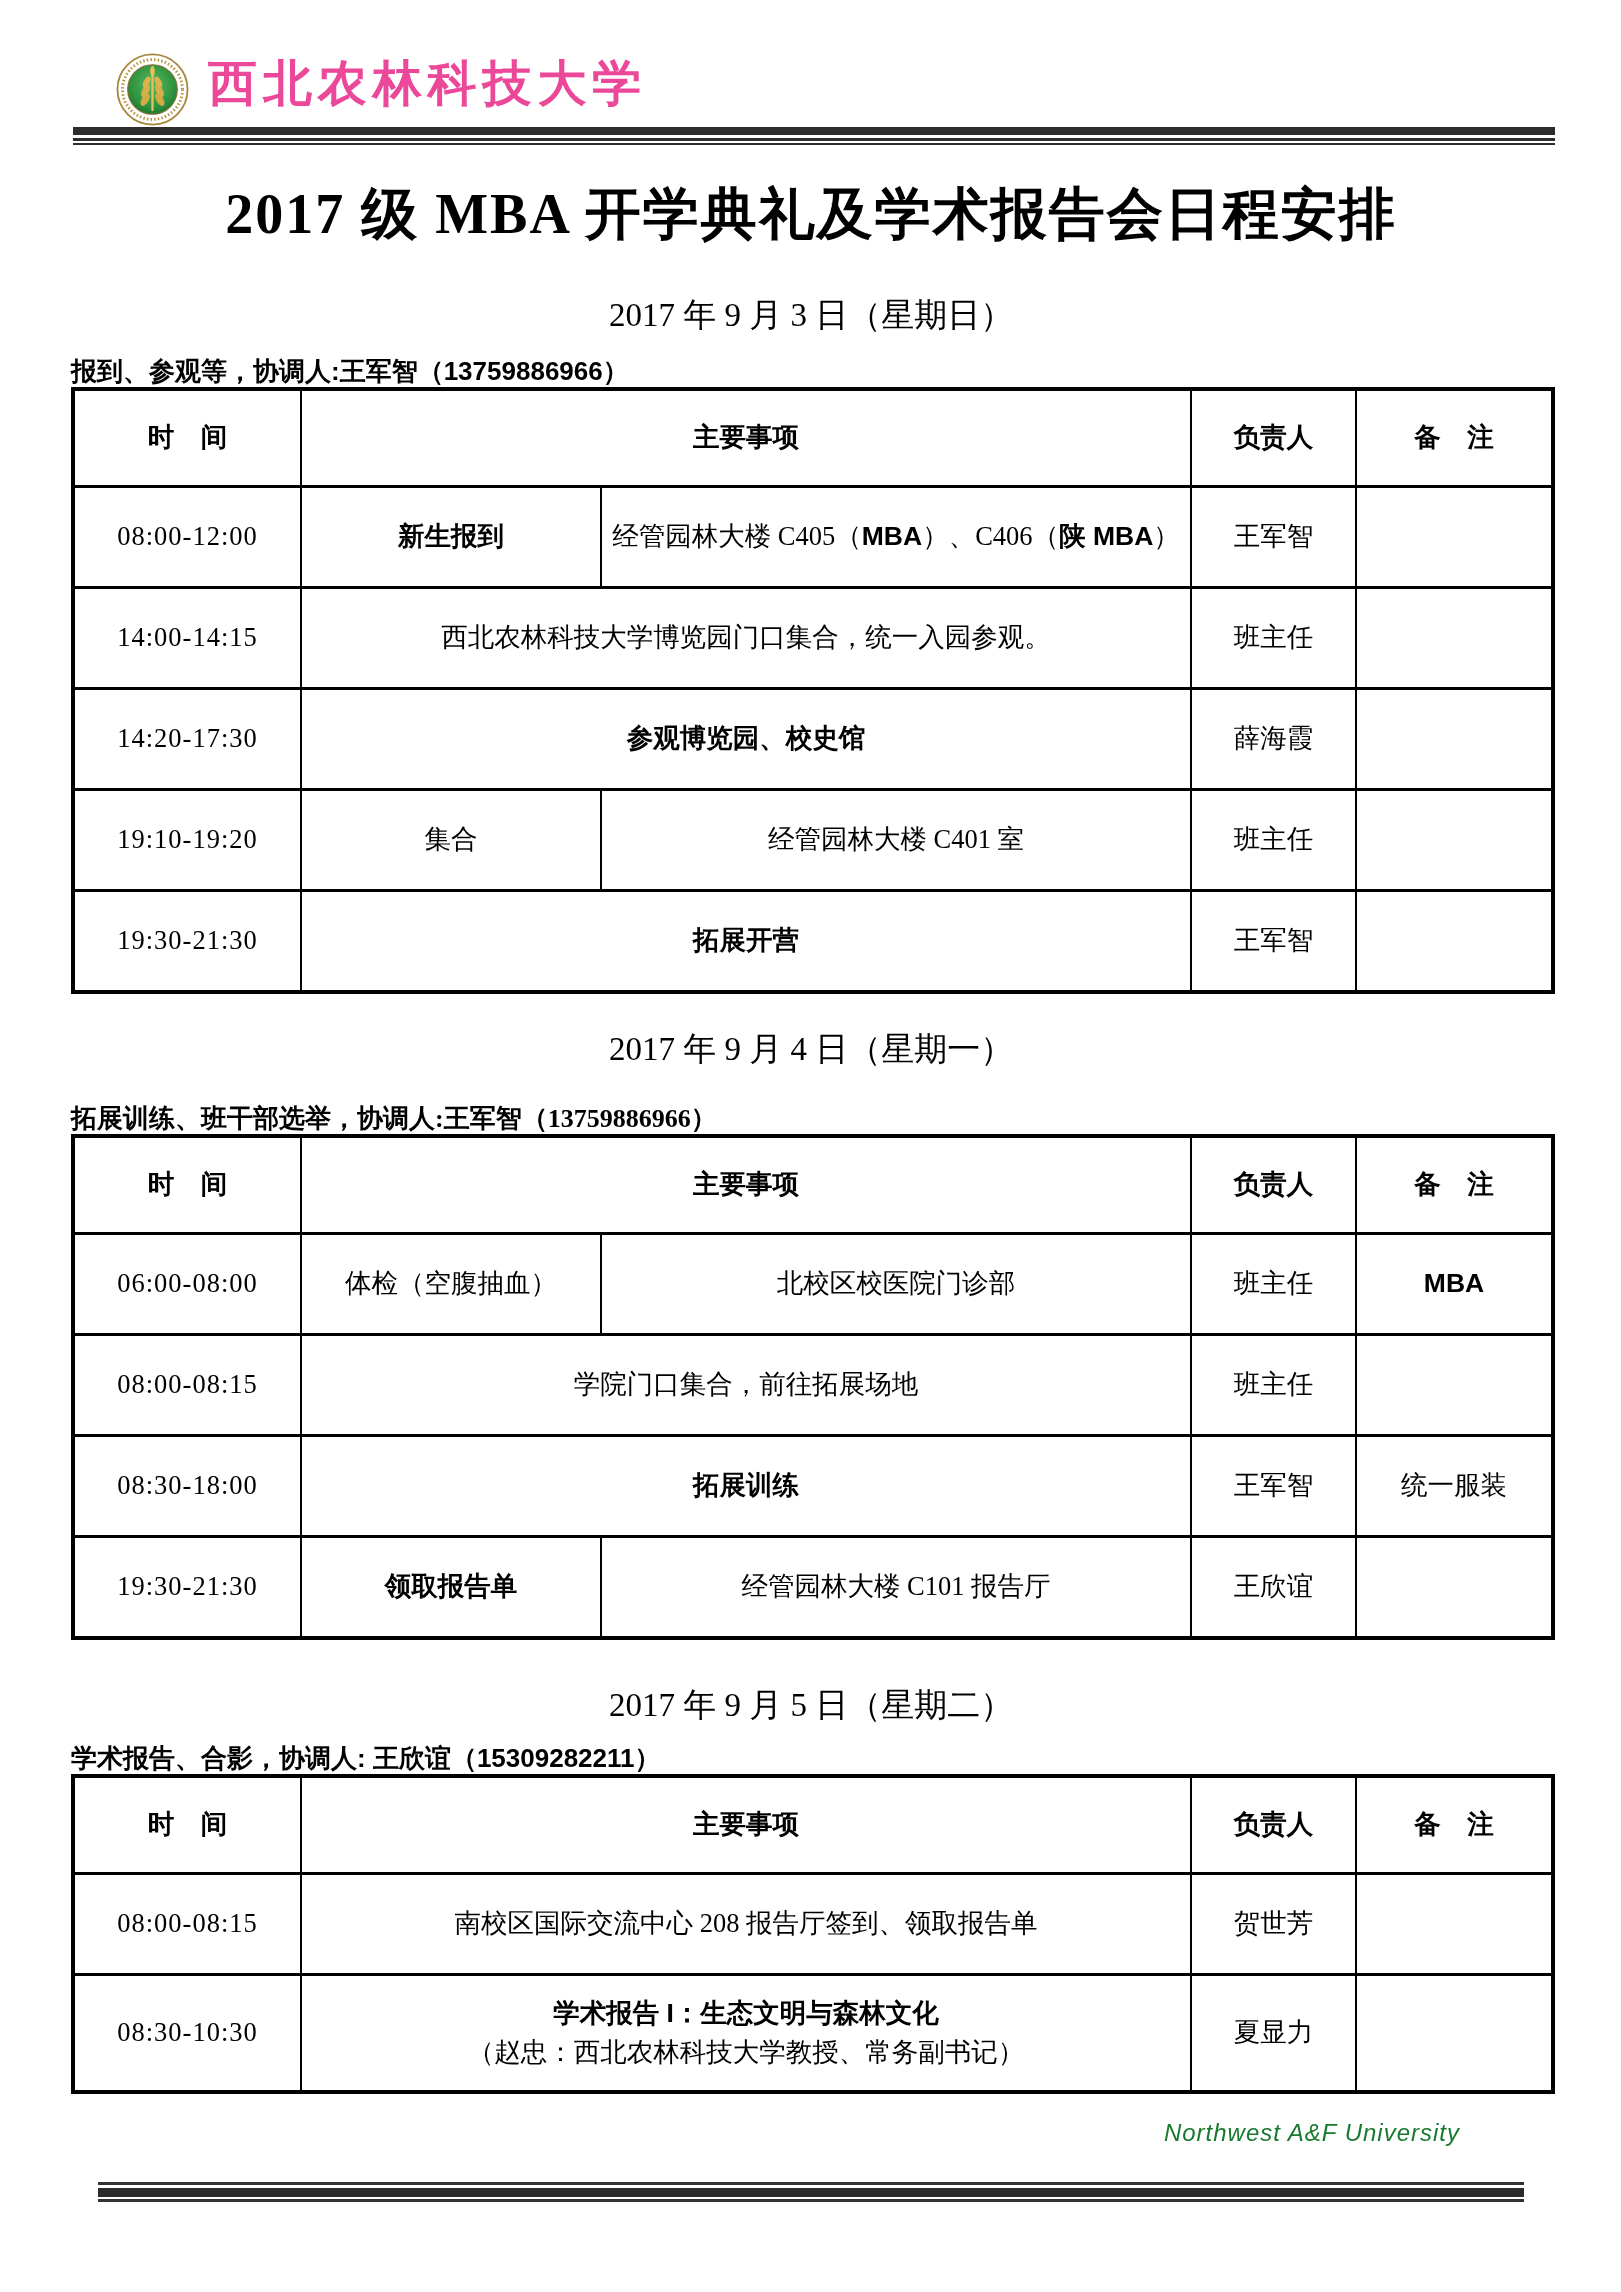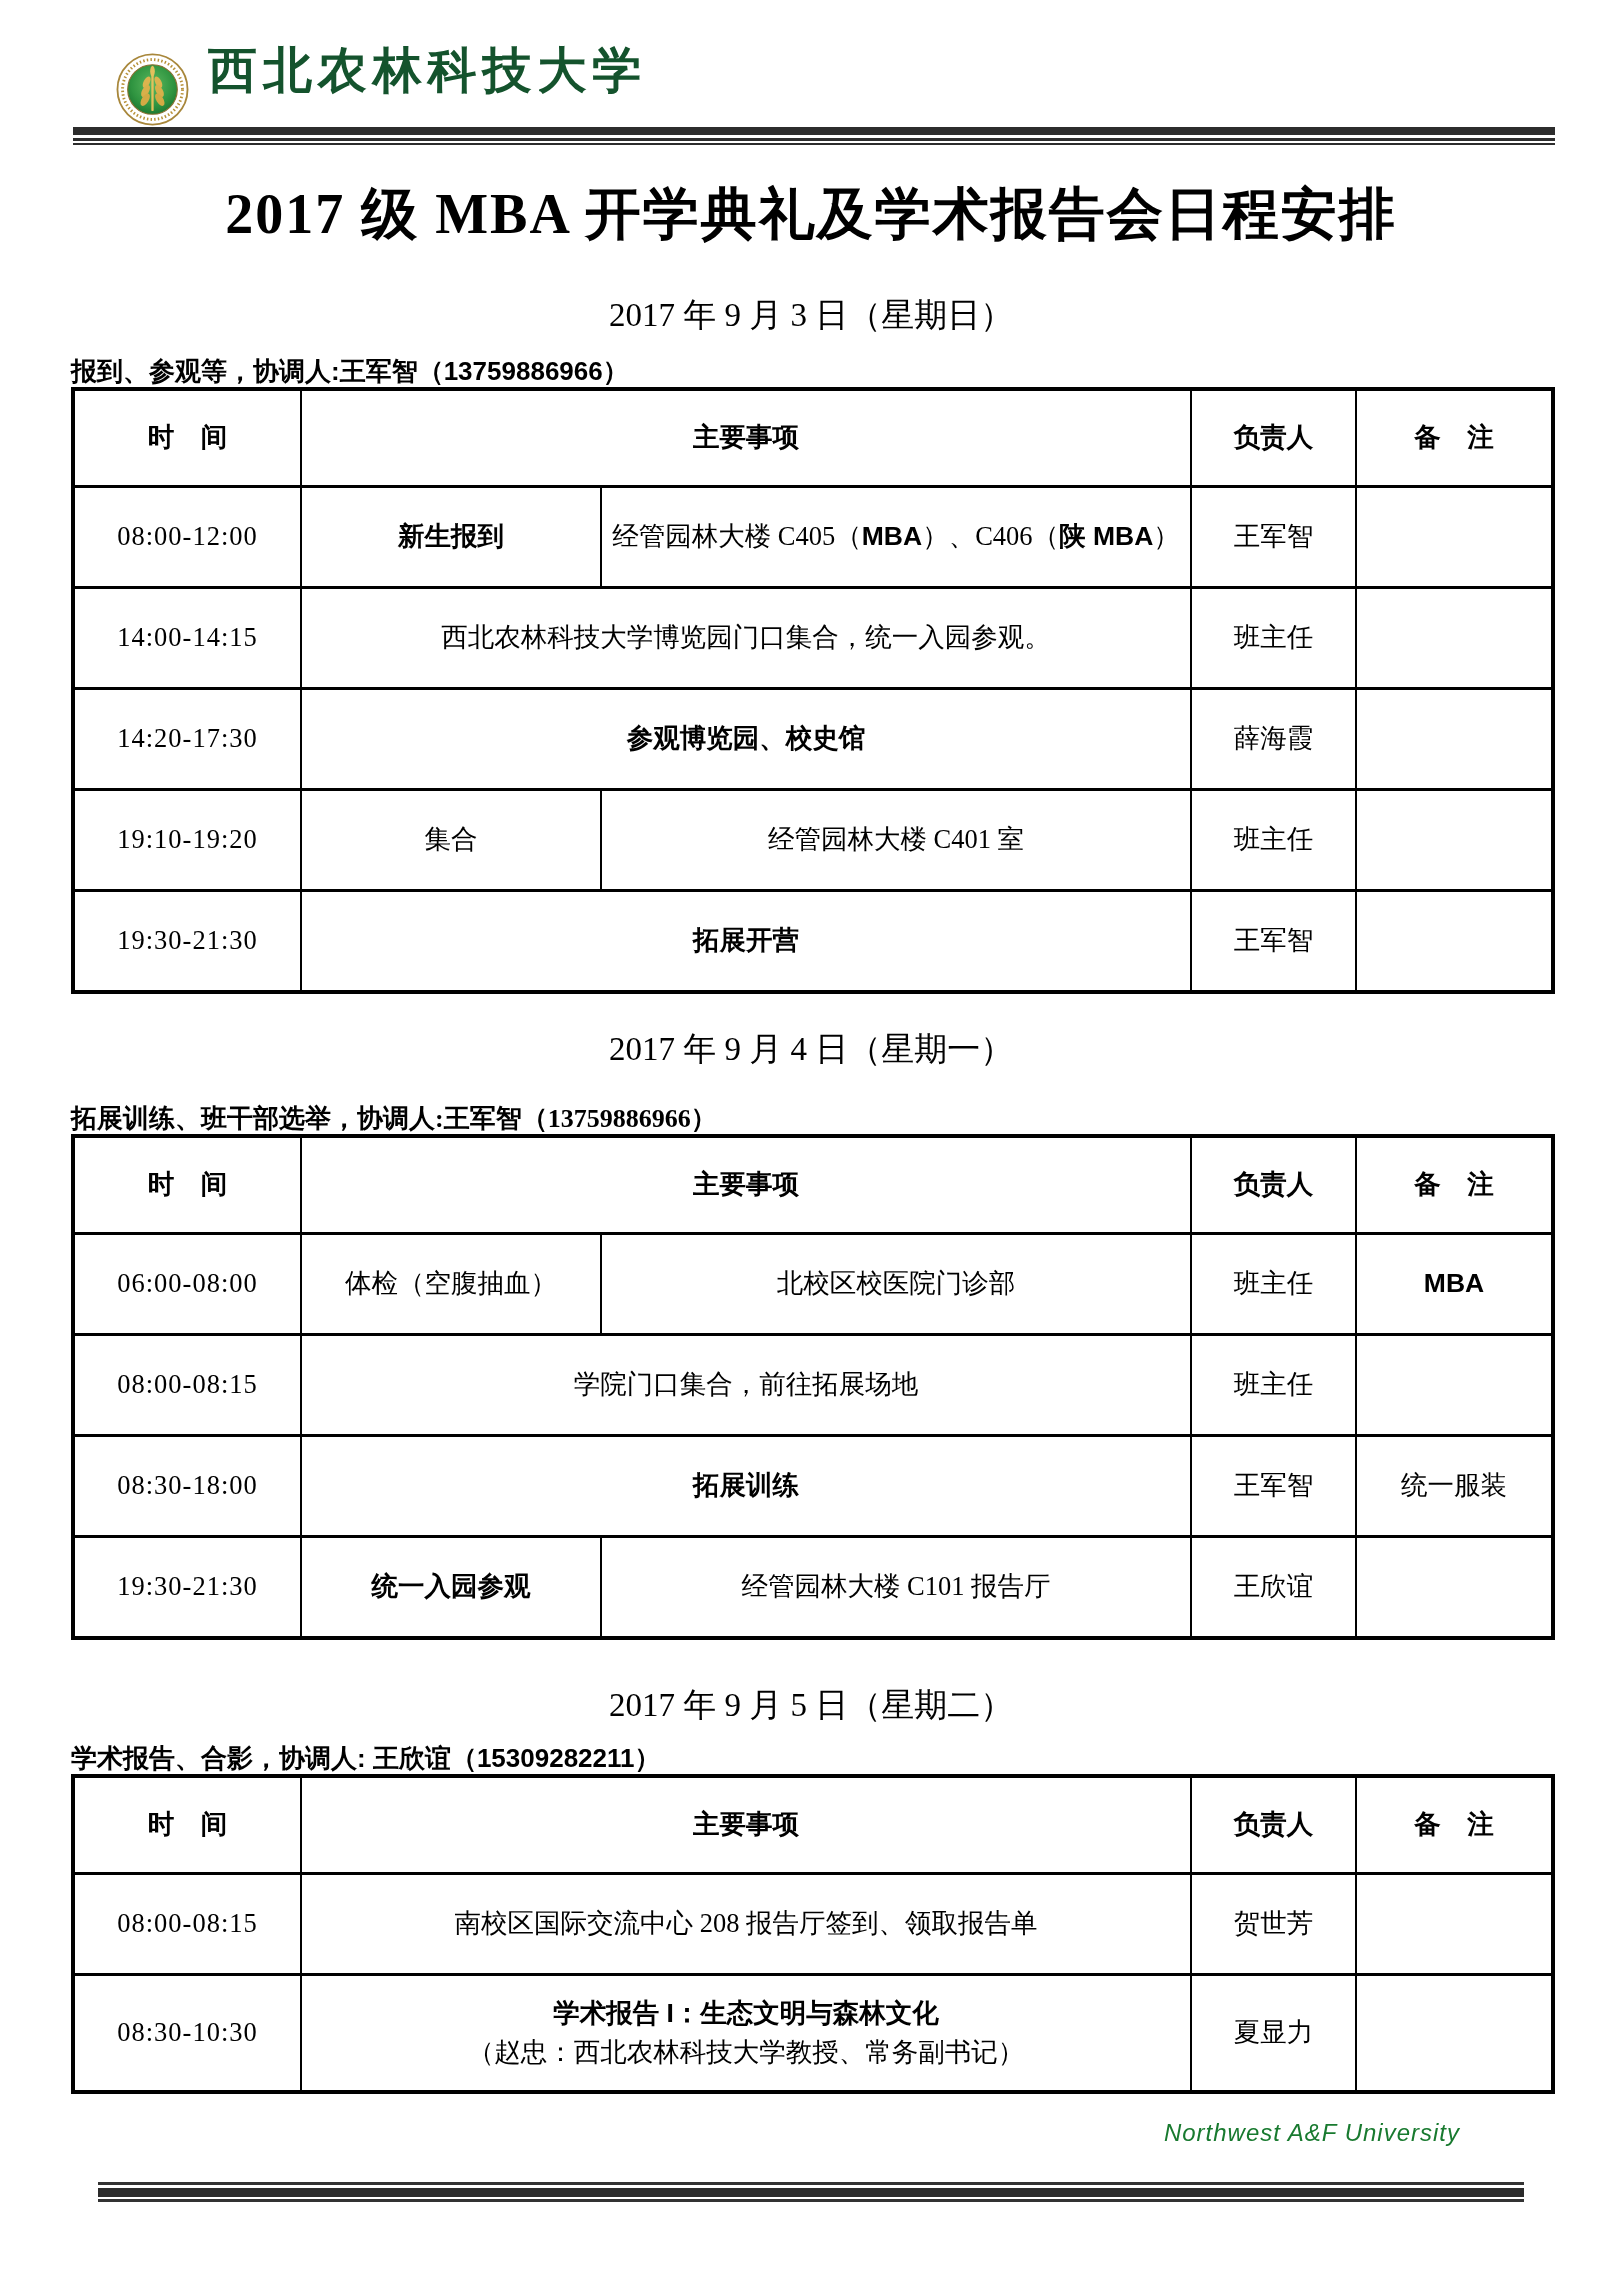--- a/index.html
+++ b/index.html
@@ -5,22 +5,22 @@
   html,body { margin:0; padding:0; background:#e8e8e8; }
   .page {
     position:relative; width:1621px; height:2293px; margin:0 auto;
     background:#ffffff; overflow:hidden;
     font-family:"Liberation Serif","DejaVu Serif",serif; color:#000;
   }
 
   
   .logo-wrap { position:absolute; left:116px; top:53px; width:73px; height:73px; }
   .univ-name-cn {
-    position:absolute; left:208px; top:33px; height:76px; line-height:76px;
-    font-size:49px; font-weight:bold; letter-spacing:5.9px; color:#14532d;
+    position:absolute; left:208px; top:46px; height:76px; line-height:76px;
+    font-size:49px; font-weight:bold; letter-spacing:5.9px; color:#ec4899;
     font-family:"Liberation Serif","DejaVu Serif",serif;
   }
   .head-band { position:absolute; left:73px; top:127px; width:1482px; }
   .head-band .b1 { height:7.8px; background:#2d2d2d; }
   .head-band .b2 { height:2.9px; background:#2d2d2d; margin-top:2.9px; }
   .head-band .b3 { height:2px; background:#2d2d2d; margin-top:2px; }
 
   
   .content { position:absolute; left:71px; top:0; width:1480px; }
   .doc-title {
@@ -201,21 +201,21 @@
         <td class="h100"></td>
       </tr>
       <tr>
         <td class="time-cell h100">08:30-18:00</td>
         <td class="bold-item h100" colspan="2">拓展训练</td>
         <td class="h100">王军智</td>
         <td class="h100">统一服装</td>
       </tr>
       <tr>
         <td class="time-cell h100">19:30-21:30</td>
-        <td class="bold-item h100">统一入园参观</td>
+        <td class="bold-item h100">领取报告单</td>
         <td class="h100">经管园林大楼 C101 报告厅</td>
         <td class="h100">王欣谊</td>
         <td class="h100"></td>
       </tr>
     </tbody>
       </table>
 
     <div class="date-heading date-3">2017 年 9 月 5 日（星期二）</div>
     <div class="tbl-subtitle sub-3">学术报告、合影，协调人: 王欣谊（15309282211）</div>
 

